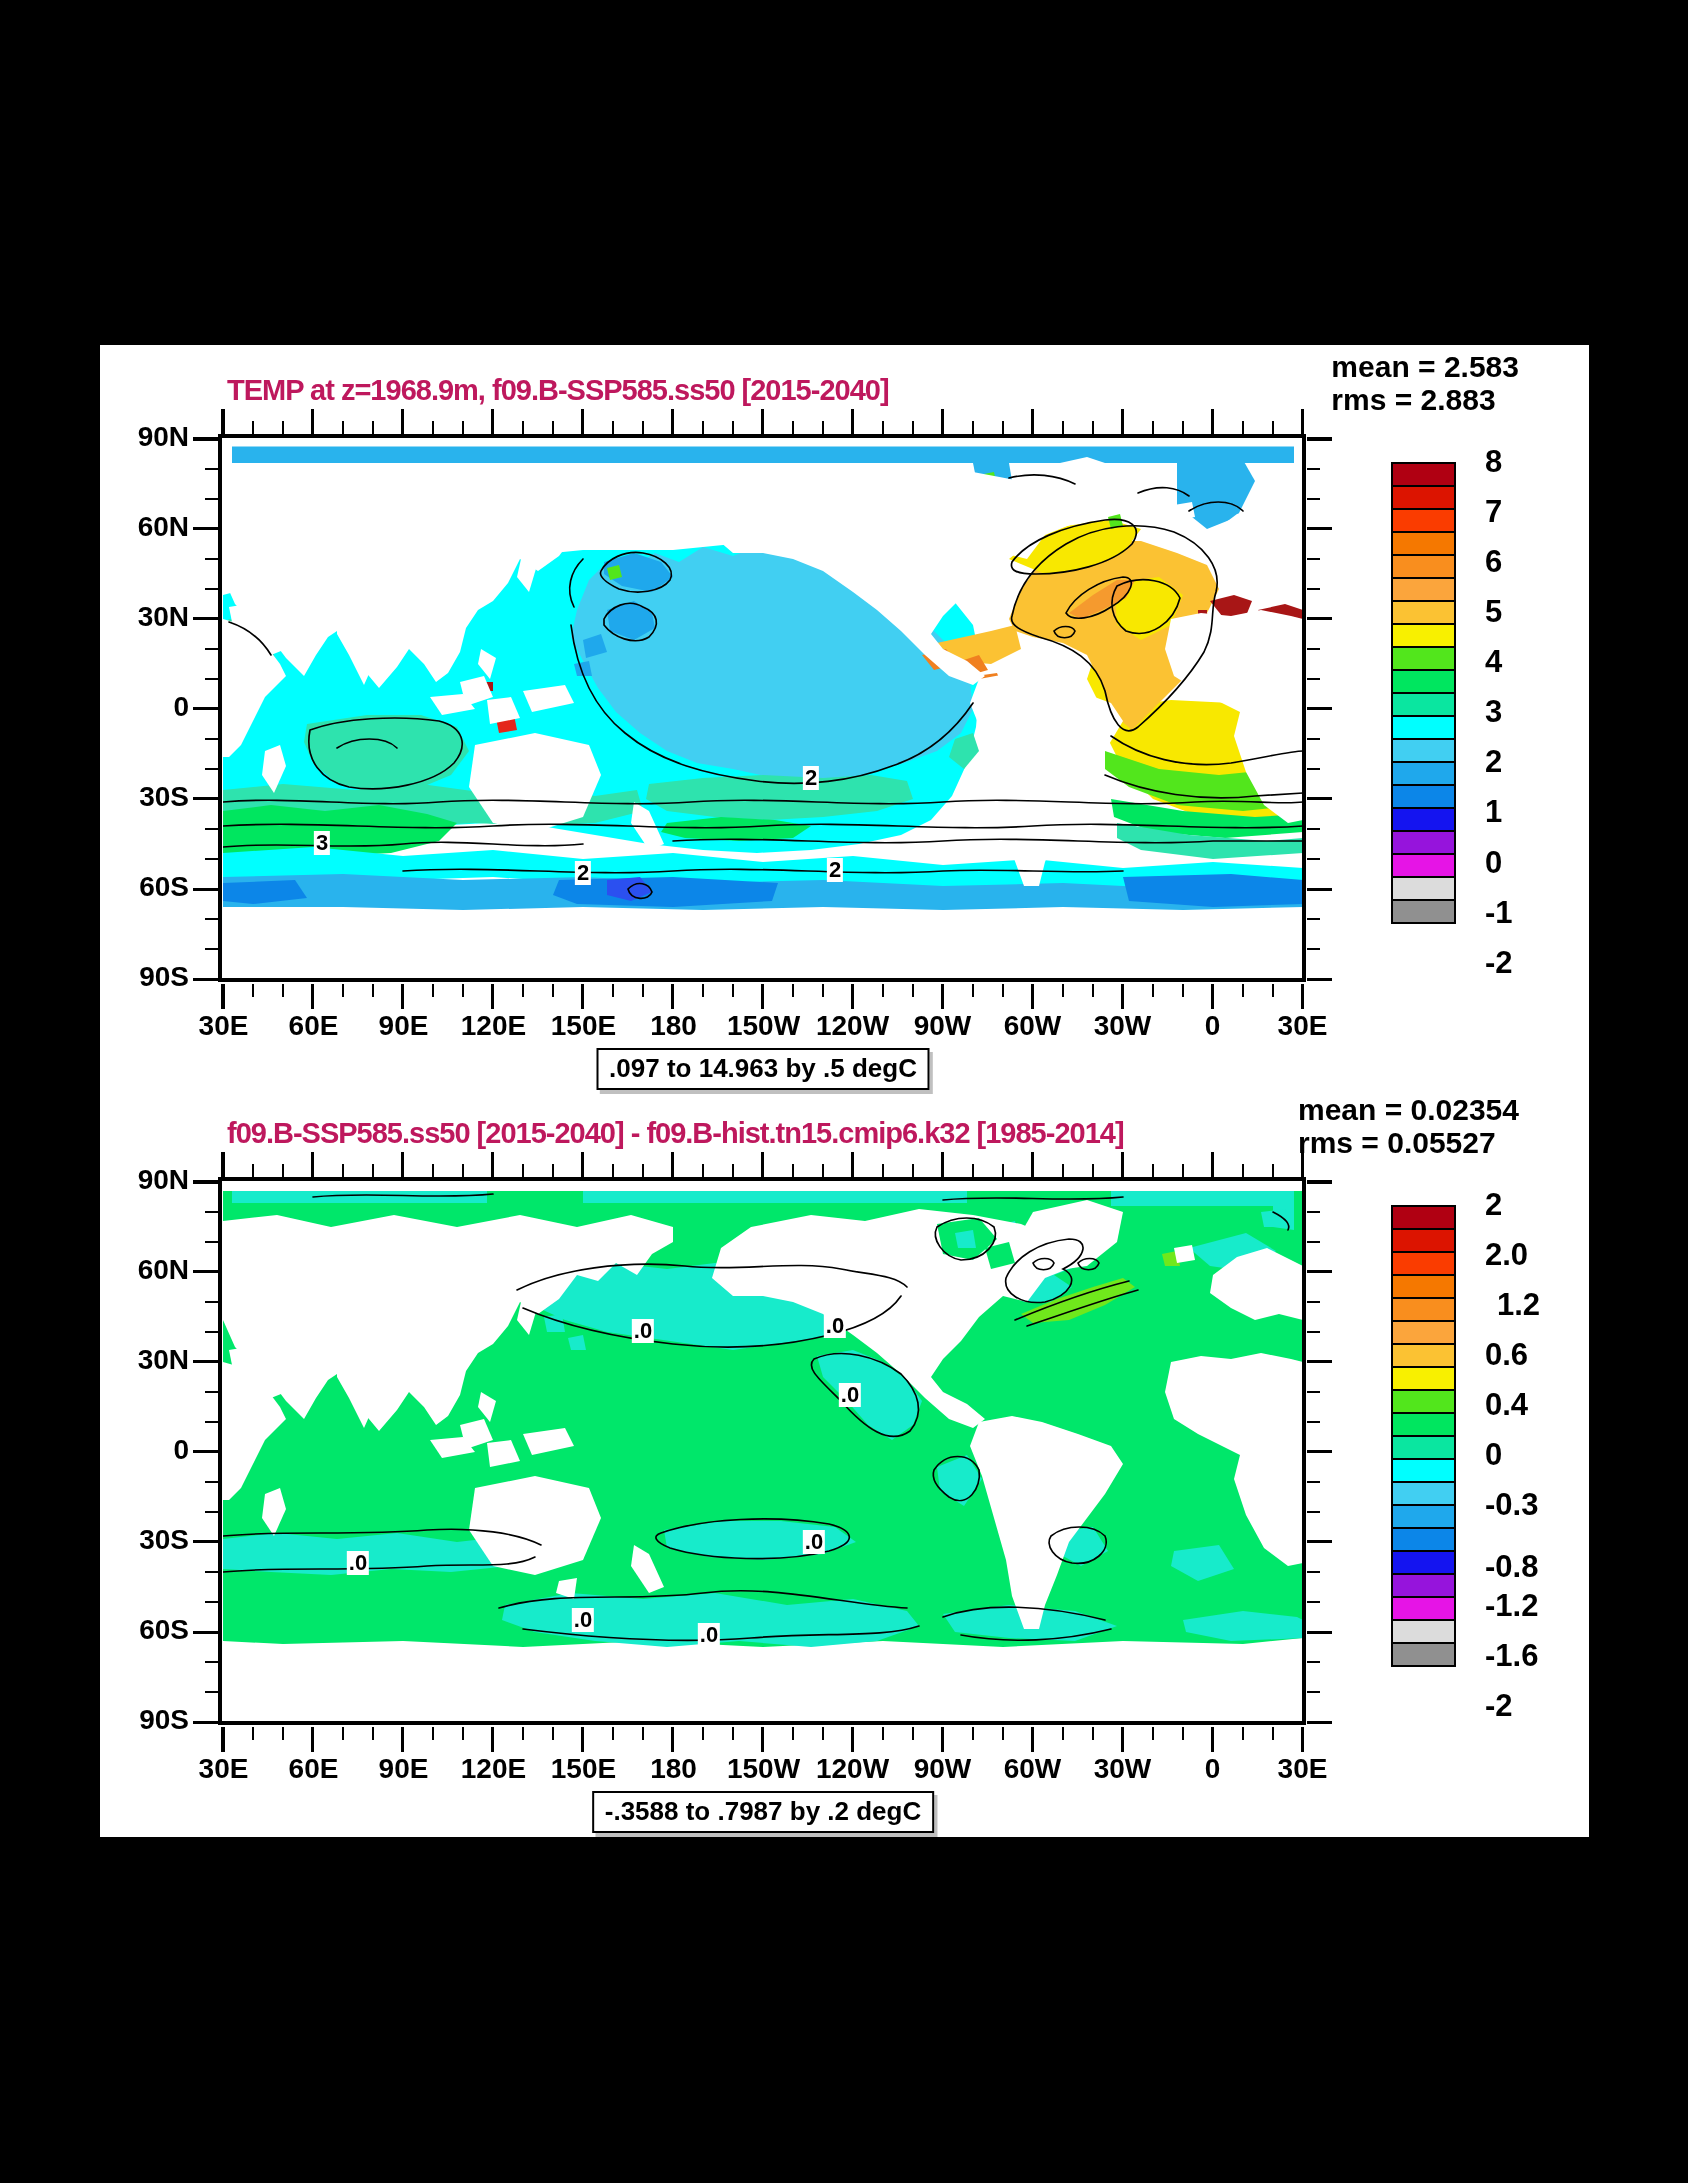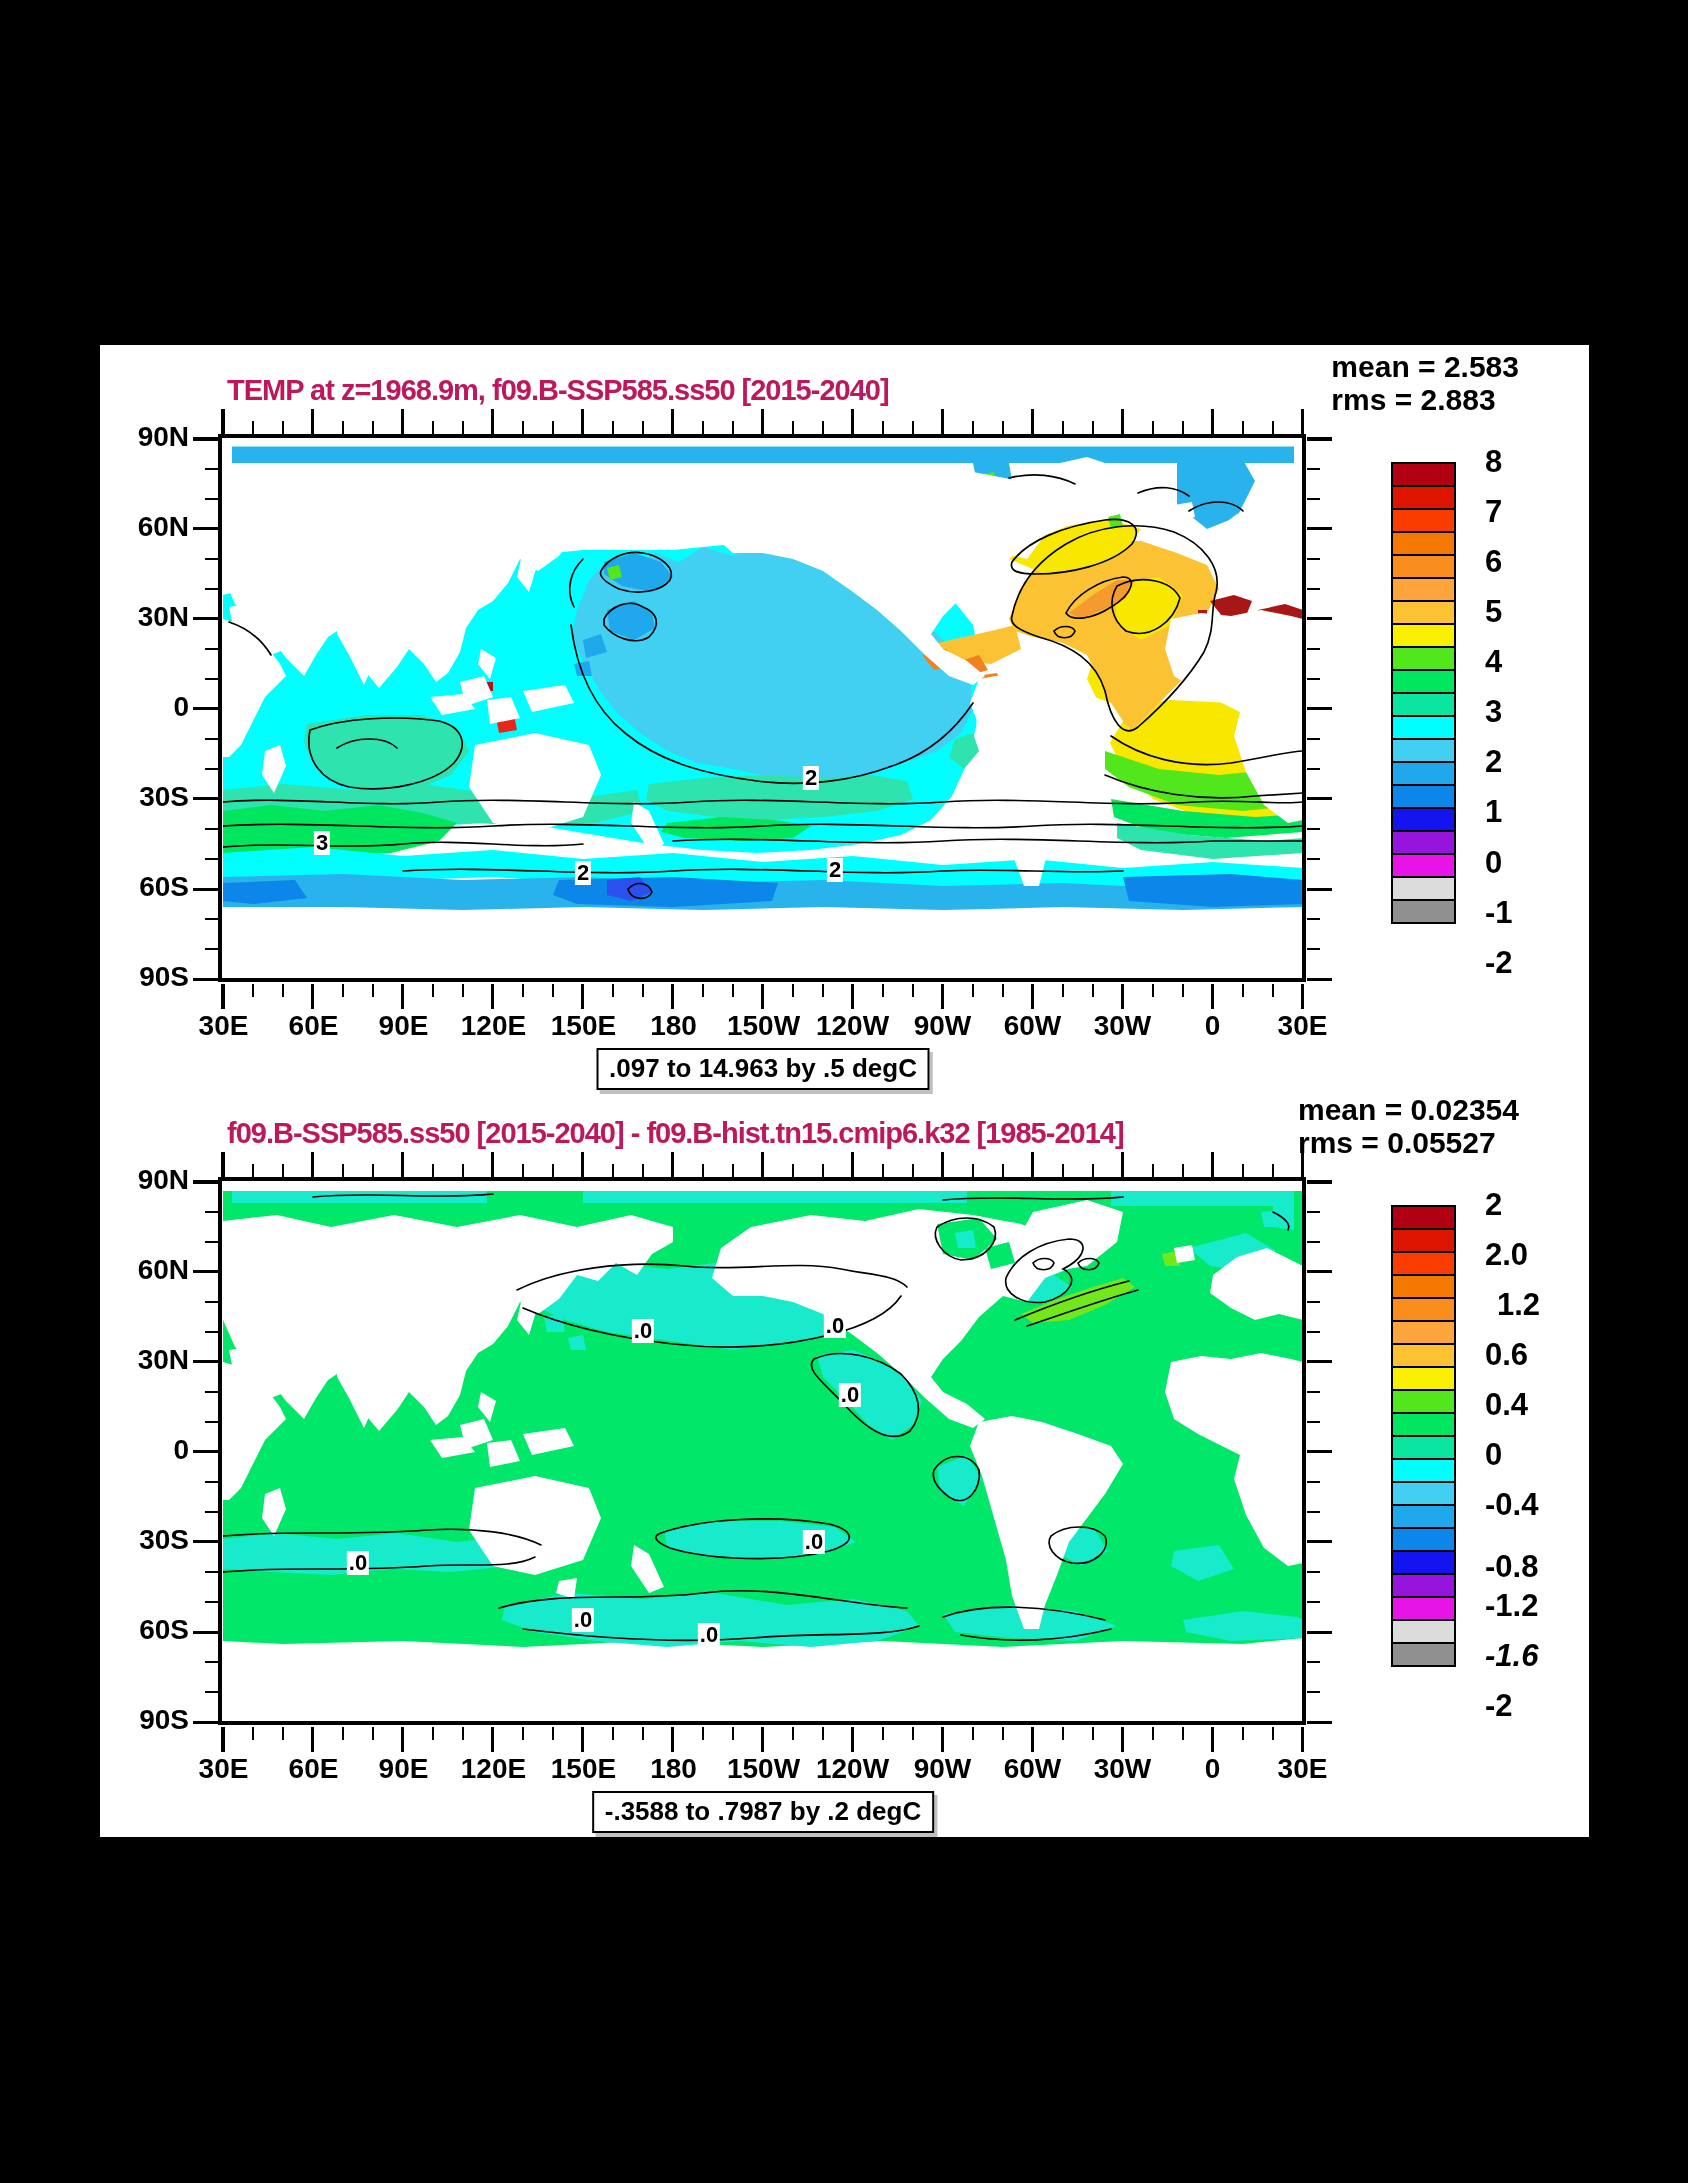--- a/index.html
+++ b/index.html
@@ -583,22 +583,22 @@
           <div class="cbar-cell" style="background: rgb(220, 220, 220);"></div>
           <div class="cbar-cell" style="background: rgb(144, 144, 144);"></div>
         </div>
       <div class="cbar-labels">
           <div class="cbar-label" style="top: -18.5px;">2</div>
           <div class="cbar-label" style="top: 32px;">2.0</div>
           <div class="cbar-label" style="top: 82px; margin-left: 12px;">1.2</div>
           <div class="cbar-label" style="top: 132px;">0.6</div>
           <div class="cbar-label" style="top: 182px;">0.4</div>
           <div class="cbar-label" style="top: 232px;">0</div>
-          <div class="cbar-label" style="top: 282px;">-0.4</div>
+          <div class="cbar-label" style="top: 282px;">-0.3</div>
           <div class="cbar-label" style="top: 344px;">-0.8</div>
           <div class="cbar-label" style="top: 383px;">-1.2</div>
-          <div class="cbar-label" style="top: 433px; font-style: italic;">-1.6</div>
+          <div class="cbar-label" style="top: 433px;">-1.6</div>
           <div class="cbar-label" style="top: 483px;">-2</div>
         </div>
     </div>
   </section>
 </div>
 
 
 </body></html>

